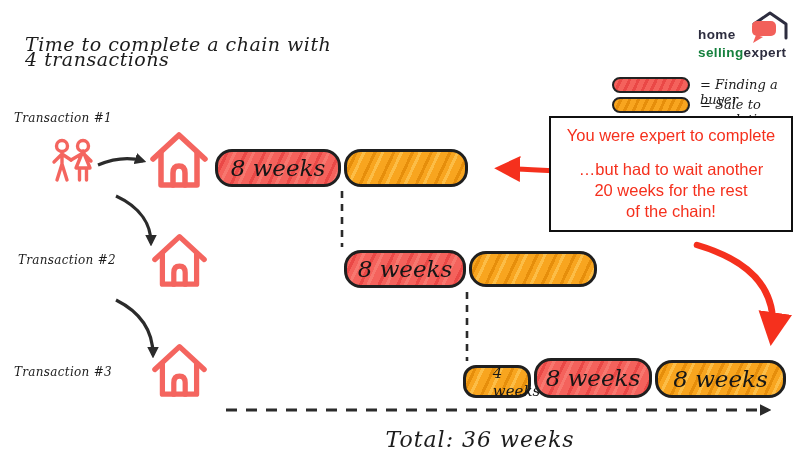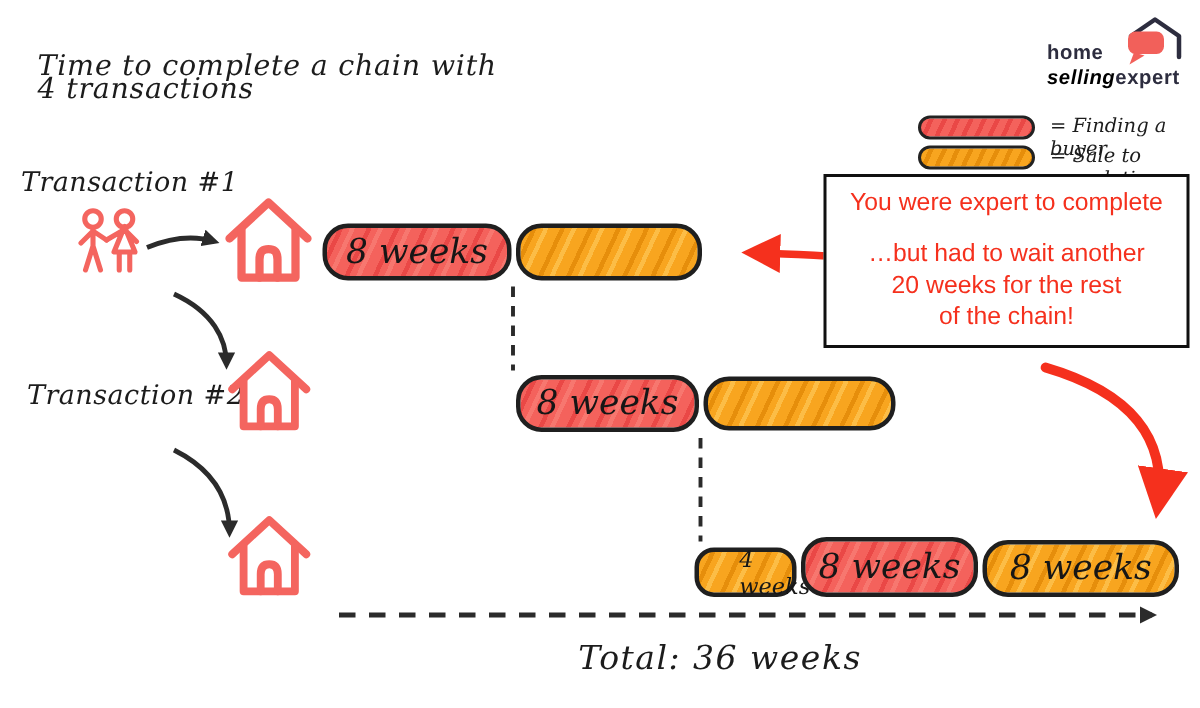--- a/index.html
+++ b/index.html
@@ -1,36 +1,36 @@
 <!DOCTYPE html>
 <html><head>
 <meta charset="utf-8">
 <style>
   html,body{margin:0;padding:0;background:#fff;}
   #stage{position:relative;width:800px;height:472px;background:#ffffff;overflow:hidden;
          font-family:"Liberation Sans",sans-serif;}
   .abs{position:absolute;}
   .hand{font-family:"DejaVu Serif",serif;font-style:italic;color:#1c1c1c;}
   .title-line{font-size:19px;line-height:25px;letter-spacing:.5px;}
-  .t-label{font-size:18px;letter-spacing:.3px;}
+  .t-label{font-size:12px;letter-spacing:.3px;}
   .bar{position:absolute;box-sizing:border-box;border:3px solid #1f1f1f;border-radius:17px;
        display:flex;align-items:center;justify-content:center;
        font-family:"DejaVu Serif",serif;font-style:italic;color:#161616;z-index:2;}
   .bar.red{background:repeating-linear-gradient(115deg,#f4625c 0 7px,#ea4846 7px 10px,#f4625c 10px 14px,#f7776f 14px 17px);}
   .bar.orange{background:repeating-linear-gradient(115deg,#f8a51f 0 7px,#e68e0b 7px 10px,#f8a51f 10px 14px,#fcbd46 14px 17px);}
   .swatch{position:absolute;box-sizing:border-box;width:78px;height:16px;border:2px solid #222;border-radius:8px;}
   .swatch.red{background:repeating-linear-gradient(115deg,#f4625c 0 5px,#ea4846 5px 8px);}
   .swatch.orange{background:repeating-linear-gradient(115deg,#f8a51f 0 5px,#e68e0b 5px 8px);}
   .legend-label{font-size:13px;}
   .callout{position:absolute;left:549px;top:116px;width:244px;box-sizing:border-box;
            background:#ffffff;border:2px solid #101010;padding:7px 4px 8px;
            color:#f5301d;text-align:center;font-size:16.5px;line-height:21px;z-index:6;}
   .callout .gap{height:13px;}
   .logo-word{font-weight:bold;font-size:13.5px;letter-spacing:.4px;color:#2d2d3f;line-height:14px;}
-  .logo-red{color:#000000;font-style:italic;}
+  .logo-red{color:#15803d;}
   .total{font-size:22px;letter-spacing:1px;}
   svg.overlay{position:absolute;left:0;top:0;z-index:5;pointer-events:none;}
 </style>
 </head>
 <body>
 
 <div id="stage">
 
   <div class="abs hand title-line" style="left:25px;top:18px;margin-top:14px;">Time to complete a chain with</div>
   <div class="abs hand title-line" style="left:25px;top:47px;">4 transactions</div>
@@ -45,20 +45,21 @@
     <div class="abs" style="left:8px;top:33px;white-space:nowrap;"><span class="logo-word logo-red">selling</span><span class="logo-word">expert</span></div>
   </div>
 
   <div class="swatch red" style="left:612px;top:77px;"></div>
   <div class="abs hand legend-label" style="left:700px;top:77px;">= Finding a buyer</div>
   <div class="swatch orange" style="left:612px;top:97px;"></div>
   <div class="abs hand legend-label" style="left:700px;top:97px;">= Sale to completion</div>
 
   <div class="abs hand t-label" style="left:14px;top:111px;">Transaction #1</div>
   <div class="abs hand t-label" style="left:18px;top:253px;">Transaction #2</div>
+  <div class="abs hand t-label" style="left:14px;top:365px;">Transaction #3</div>
 
   <div class="bar red" style="left:215px;top:149px;width:126px;height:38px;font-size:23px;">8 weeks</div>
   <div class="bar orange" style="left:344px;top:149px;width:124px;height:38px;font-size:23px;"></div>
 
   <div class="bar red" style="left:344px;top:250px;width:122px;height:38px;font-size:23px;">8 weeks</div>
   <div class="bar orange" style="left:469px;top:251px;width:128px;height:36px;font-size:23px;"></div>
 
   <div class="bar orange" style="left:463px;top:365px;width:68px;height:33px;font-size:15px;border-radius:13px;padding-left:39px;">4 weeks</div>
   <div class="bar red" style="left:534px;top:358px;width:118px;height:40px;font-size:23px;">8 weeks</div>
   <div class="bar orange" style="left:655px;top:360px;width:131px;height:38px;font-size:23px;">8 weeks</div>

